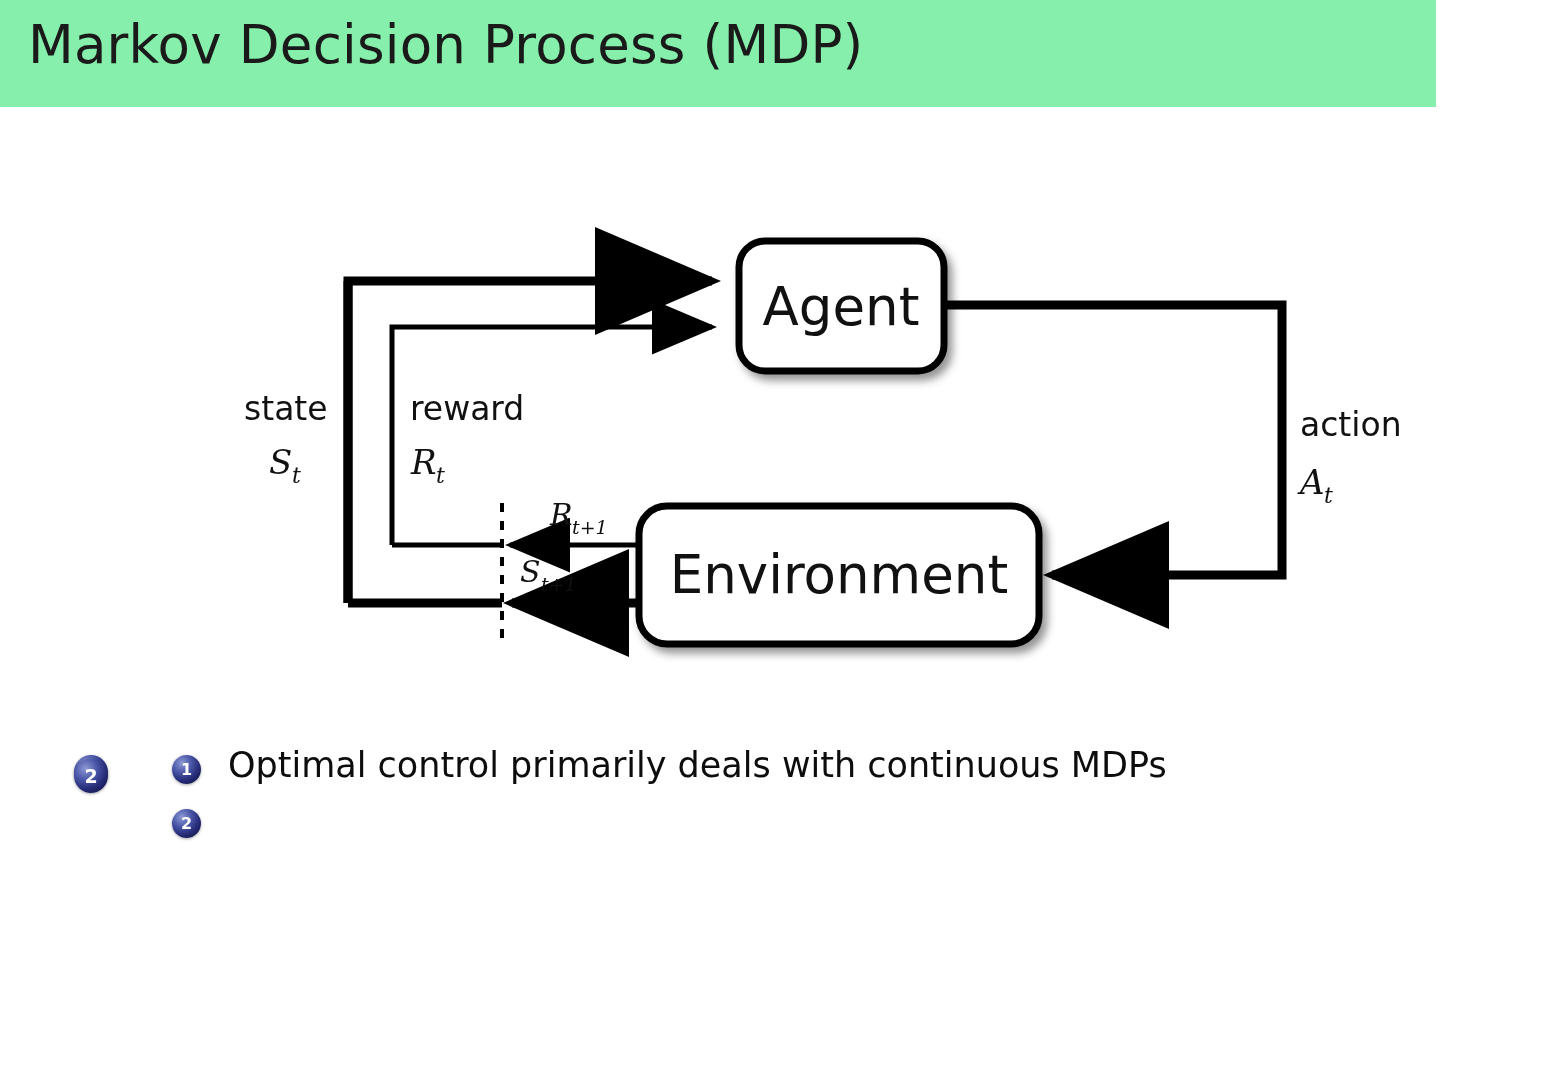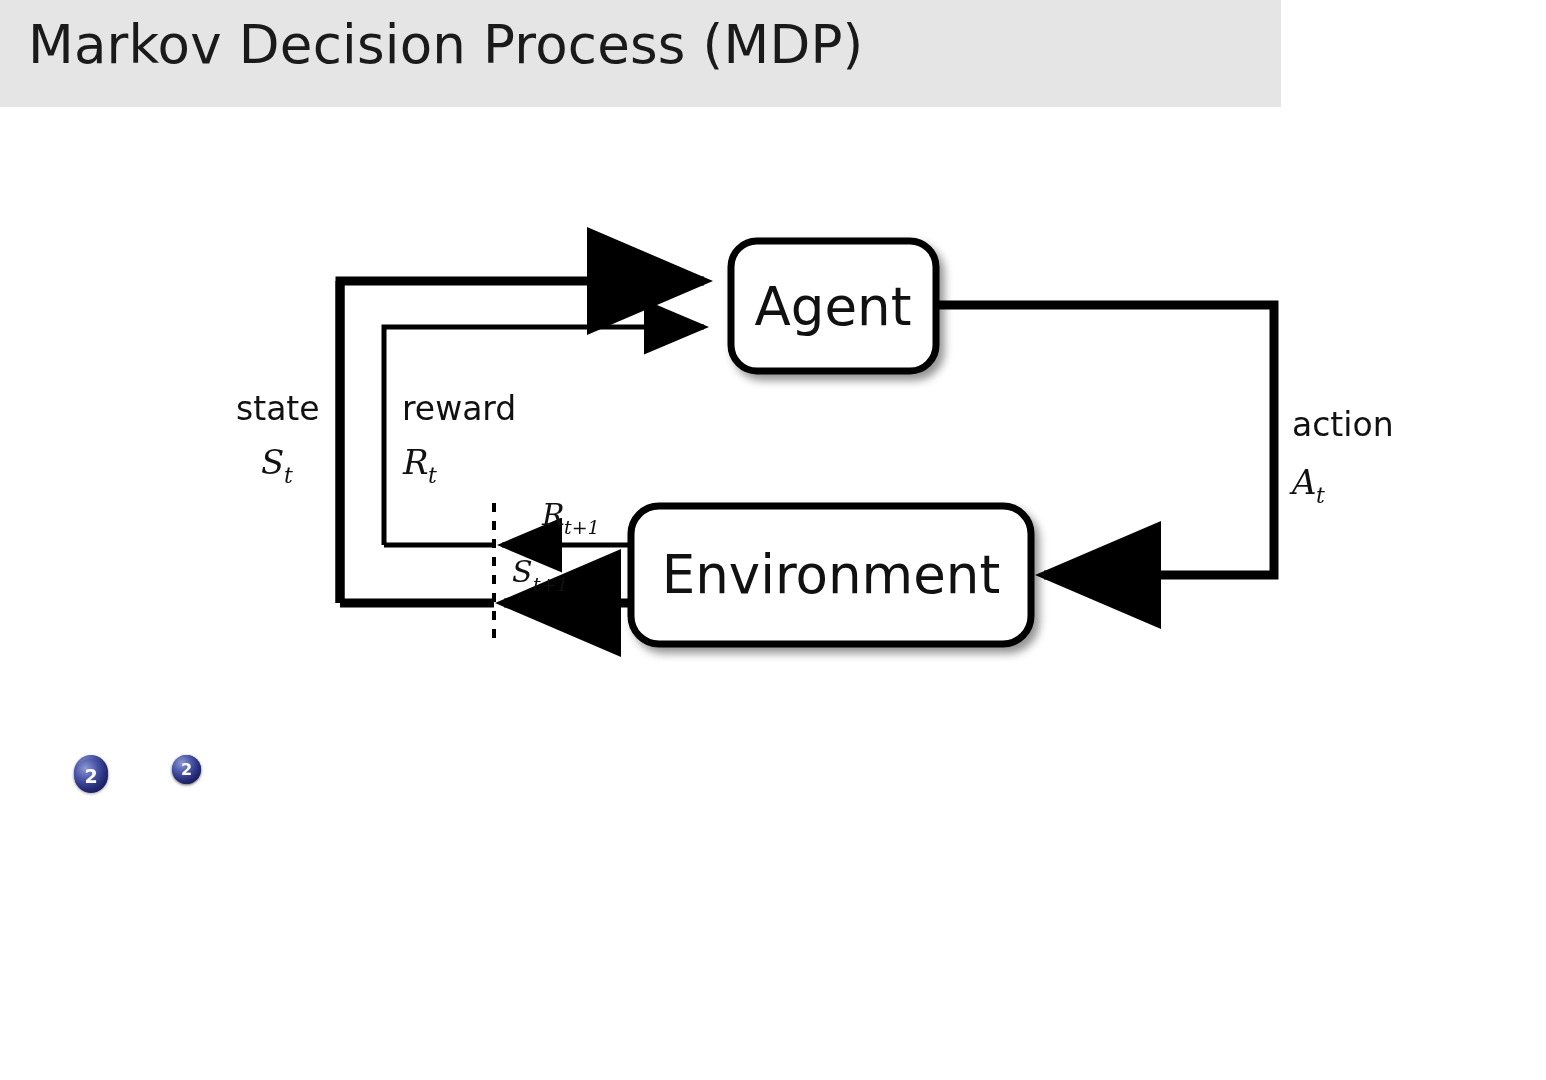--- a/index.html
+++ b/index.html
@@ -13,40 +13,40 @@
     position: relative;
     overflow: hidden;
     font-family: "DejaVu Sans", sans-serif;
     -webkit-font-smoothing: antialiased;
   }
 
   
   #header-bar {
     position: absolute;
     left: 0; top: 0;
-    width: 1281px;
+    width: 1436px;
     height: 107px;
-    background: #e5e5e5;
+    background: #86efac;
   }
   #slide-title {
     position: absolute;
     left: 28px;
     top: 14px;
     font-family: "DejaVu Sans", sans-serif;
     font-size: 53px;
     font-weight: 400;
     color: #1a1a1a;
     letter-spacing: 0.2px;
     white-space: nowrap;
   }
 
   
   #diagram {
     position: absolute;
-    left: 4px;
+    left: 12px;
     top: 110px;
     width: 1251px;
     height: 600px;
   }
   #diagram svg { display: block; }
 
   .dg-label {
     font-family: "DejaVu Sans", sans-serif;
     font-size: 33px;
     fill: #111111;
@@ -237,19 +237,20 @@
   <div class="bullet-row bullet-l1">
     <span class="marker marker-l1">1</span>
   </div>
 
   <div class="bullet-row bullet-l1">
     <span class="marker marker-l1">2</span>
   </div>
 
   <div class="bullet-row bullet-l2">
     <span class="marker marker-l2">1</span>
+    <span class="btext">Optimal control primarily deals with continuous MDPs</span>
   </div>
 
   <div class="bullet-row bullet-l2">
     <span class="marker marker-l2">2</span>
   </div>
 
 </div>
 
 </body></html>

